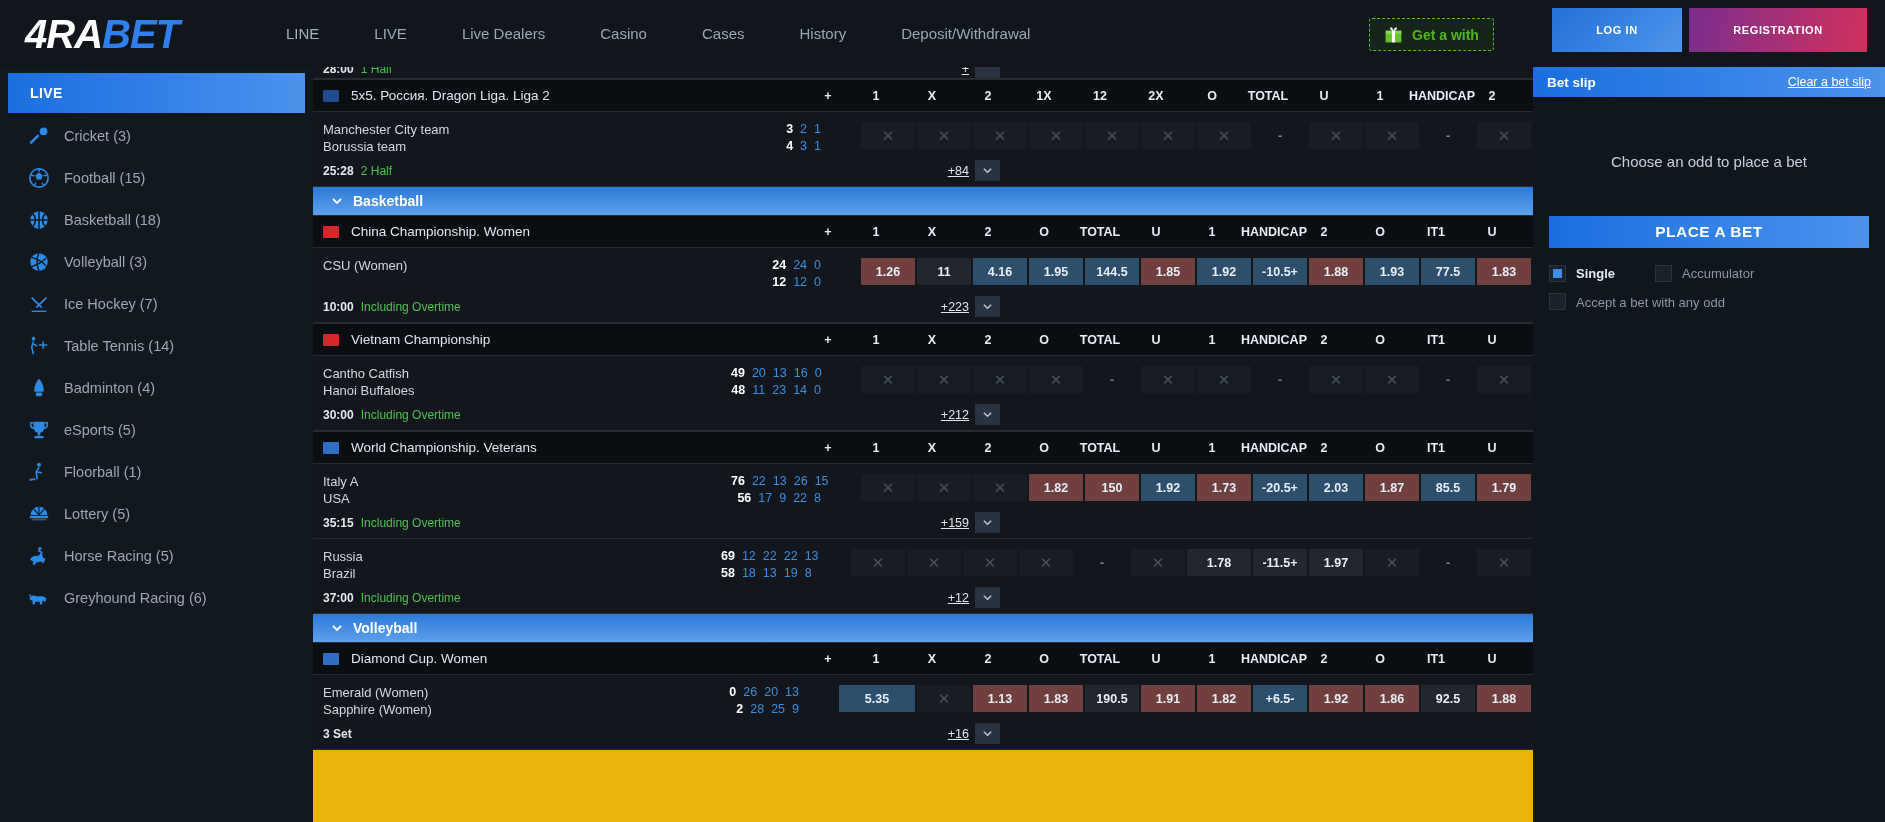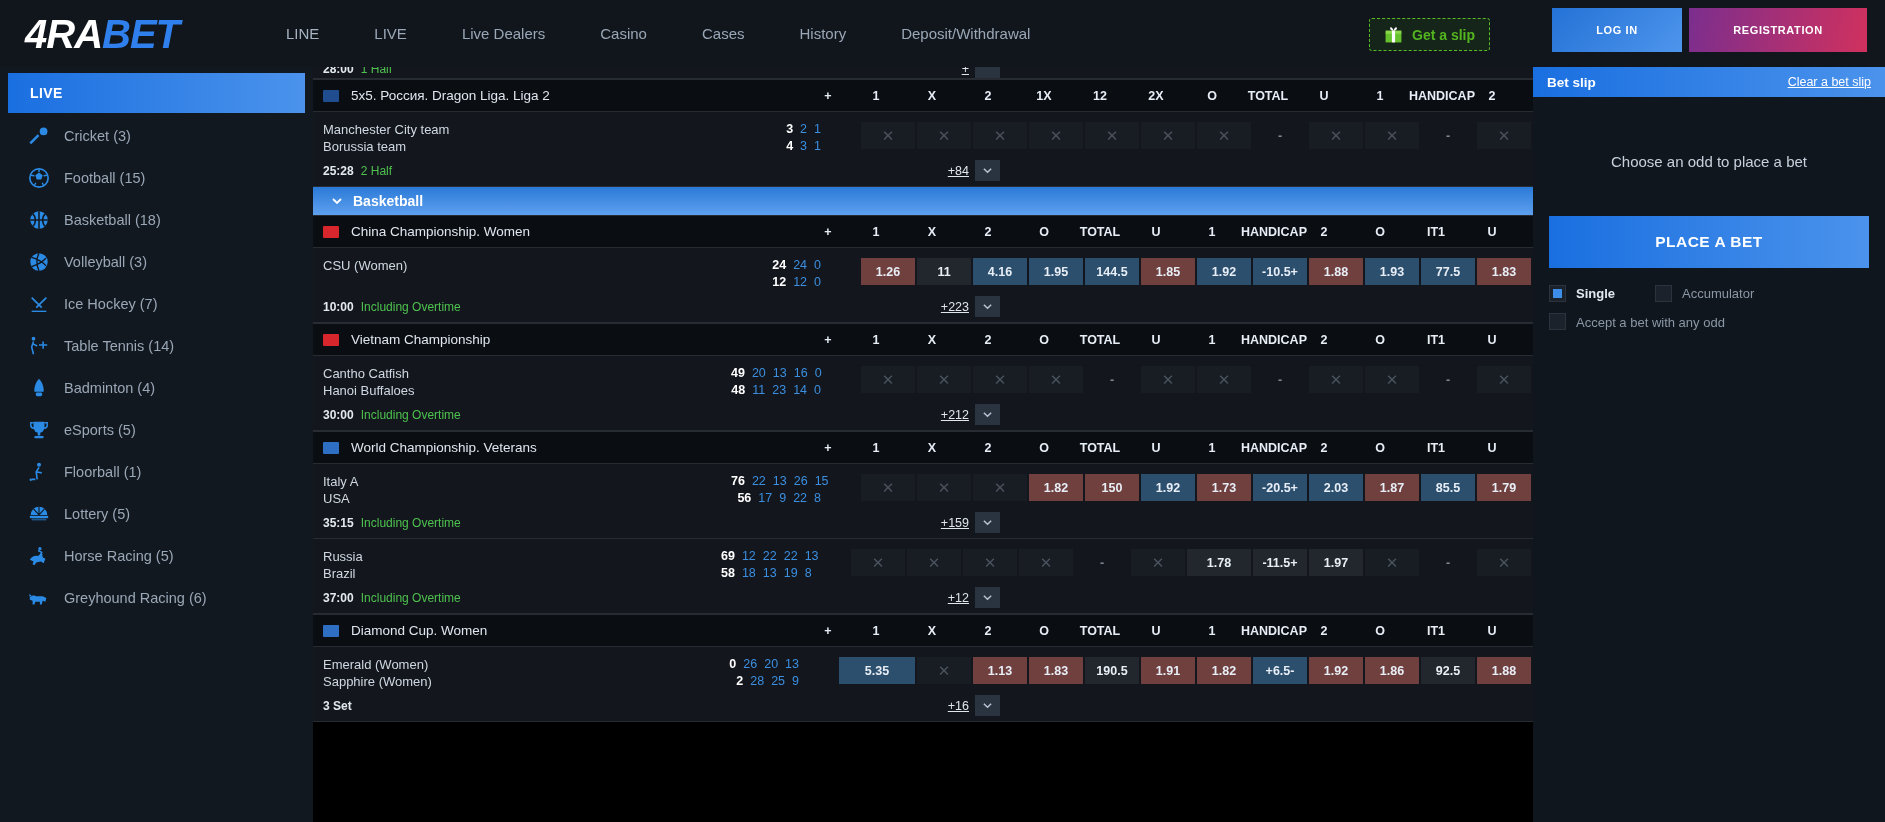--- a/index.html
+++ b/index.html
@@ -40,21 +40,21 @@
     display: flex; align-items: center; justify-content: center;
     color: #fff; font-weight: bold; font-size: 11px; letter-spacing: .6px;
     cursor: pointer;
   }
   .btn-login { left: 1552px; width: 130px; background: linear-gradient(135deg,#2472d6,#4e95ec); }
   .btn-reg   { left: 1689px; width: 178px; background: linear-gradient(100deg,#7b2e8e,#d0315e); }
 
   
   .body-wrap { display: flex; width: 1885px; height: 755px; }
   .sidebar { width: 313px; background: #121820; flex-shrink: 0; }
-  .center  { width: 1220px; background: #000000; flex-shrink: 0; position: relative; overflow: hidden; }
+  .center  { width: 1220px; background: #eab308; flex-shrink: 0; position: relative; overflow: hidden; }
   .betslip { width: 352px; background: #10161e; flex-shrink: 0; }
 
   
   .live-head {
     height: 40px; margin: 6px 8px 2px 8px;
     background: linear-gradient(90deg,#1a6fe0,#4b93ec);
     display: flex; align-items: center; padding-left: 22px;
     color: #fff; font-weight: bold; font-size: 14px; letter-spacing: .4px;
   }
   .sp-item { height: 42px; display: flex; align-items: center; padding-left: 22px; cursor: pointer; }
@@ -112,21 +112,21 @@
 
   
   .bs-head {
     height: 30px; background: linear-gradient(90deg,#1a6fe0,#4b93ec);
     display: flex; align-items: center; padding: 0 14px;
   }
   .bs-title { color: #fff; font-weight: bold; font-size: 13.5px; }
   .bs-clear { margin-left: auto; color: #fff; font-size: 12.5px; text-decoration: underline; cursor: pointer; }
   .bs-empty { text-align: center; color: #c7d1dc; font-size: 15px; padding-top: 56px; }
   .bs-place {
-    margin: 46px 16px 0 16px; height: 52px;
+    margin: 46px 16px 0 16px; height: 32px;
     background: linear-gradient(90deg,#1a6fe0,#4b93ec);
     display: flex; align-items: center; justify-content: center;
     color: #fff; font-weight: bold; font-size: 15.5px; letter-spacing: .5px; cursor: pointer;
   }
   .bs-opts { display: flex; align-items: center; padding: 17px 16px 0 16px; }
   .cbx { width: 17px; height: 17px; background: #1b2franchise; }
   .cbx { width: 17px; height: 17px; background: #1c222b; border: 1px solid #2c333d; flex-shrink:0; cursor:pointer; }
   .cbx.on { background: #1c222b; display:flex; align-items:center; justify-content:center; }
   .cbx.on i { width: 9px; height: 9px; background: #3d8ee8; display:block; }
   .opt-lbl { color: #e3e9f0; font-size: 13px; font-weight: bold; margin-left: 10px; }
@@ -152,21 +152,21 @@
   <div class="bonus-btn">
     <span class="gift">
       <svg viewBox="0 0 24 24" width="19" height="19">
         <rect x="2" y="10" width="20" height="12" fill="#66c22c"></rect>
         <rect x="2" y="7" width="20" height="4" fill="#8ad94d"></rect>
         <rect x="10" y="7" width="4" height="15" fill="#ffffff"></rect>
         <path d="M12 7 C9 7 7 5 8 3 C9.5 2 11 4 12 7 Z" fill="#ffffff"></path>
         <path d="M12 7 C15 7 17 5 16 3 C14.5 2 13 4 12 7 Z" fill="#ffffff"></path>
       </svg>
     </span>
-    <span class="bonus-label">Get a slip</span>
+    <span class="bonus-label">Get a with</span>
   </div>
   <div class="btn-login">LOG IN</div>
   <div class="btn-reg">REGISTRATION</div>
 </div>
 
 <div class="body-wrap">
 
   <div class="sidebar">
     <div class="live-head">LIVE</div>
     <div id="sidebar-items">
@@ -570,20 +570,26 @@
           <span class="foot-time">37:00</span>
           <span class="foot-stage">Including Overtime</span>
           <div class="foot-more">
             <span class="plus-n">+12</span>
             <span class="chev">
               <svg viewBox="0 0 12 12" fill="none" stroke="#b8c4d2" stroke-width="1.6">
                 <path d="M2 4 L6 8 L10 4"></path>
               </svg>
             </span>
           </div>
+        </div>
+        <div class="sport-bar">
+          <svg viewBox="0 0 12 12" fill="none" stroke="#fff" stroke-width="1.8">
+            <path d="M2 4 L6 8 L10 4"></path>
+          </svg>
+          <span>Volleyball</span>
         </div>
         <div class="league-row">
           <div class="league-name">
             <span class="flag" style="background:#2e6fc4"></span>
             <span class="league-title">Diamond Cup. Women</span>
           </div>
           <div class="hdr-cells" style="margin-right: 6px;">
             <div class="hdr-c" style="width:38px;margin-right:2px">+</div>
             <div class="hdr-c" style="width:54px;margin-right:2px">1</div>
             <div class="hdr-c" style="width:54px;margin-right:2px">X</div>

